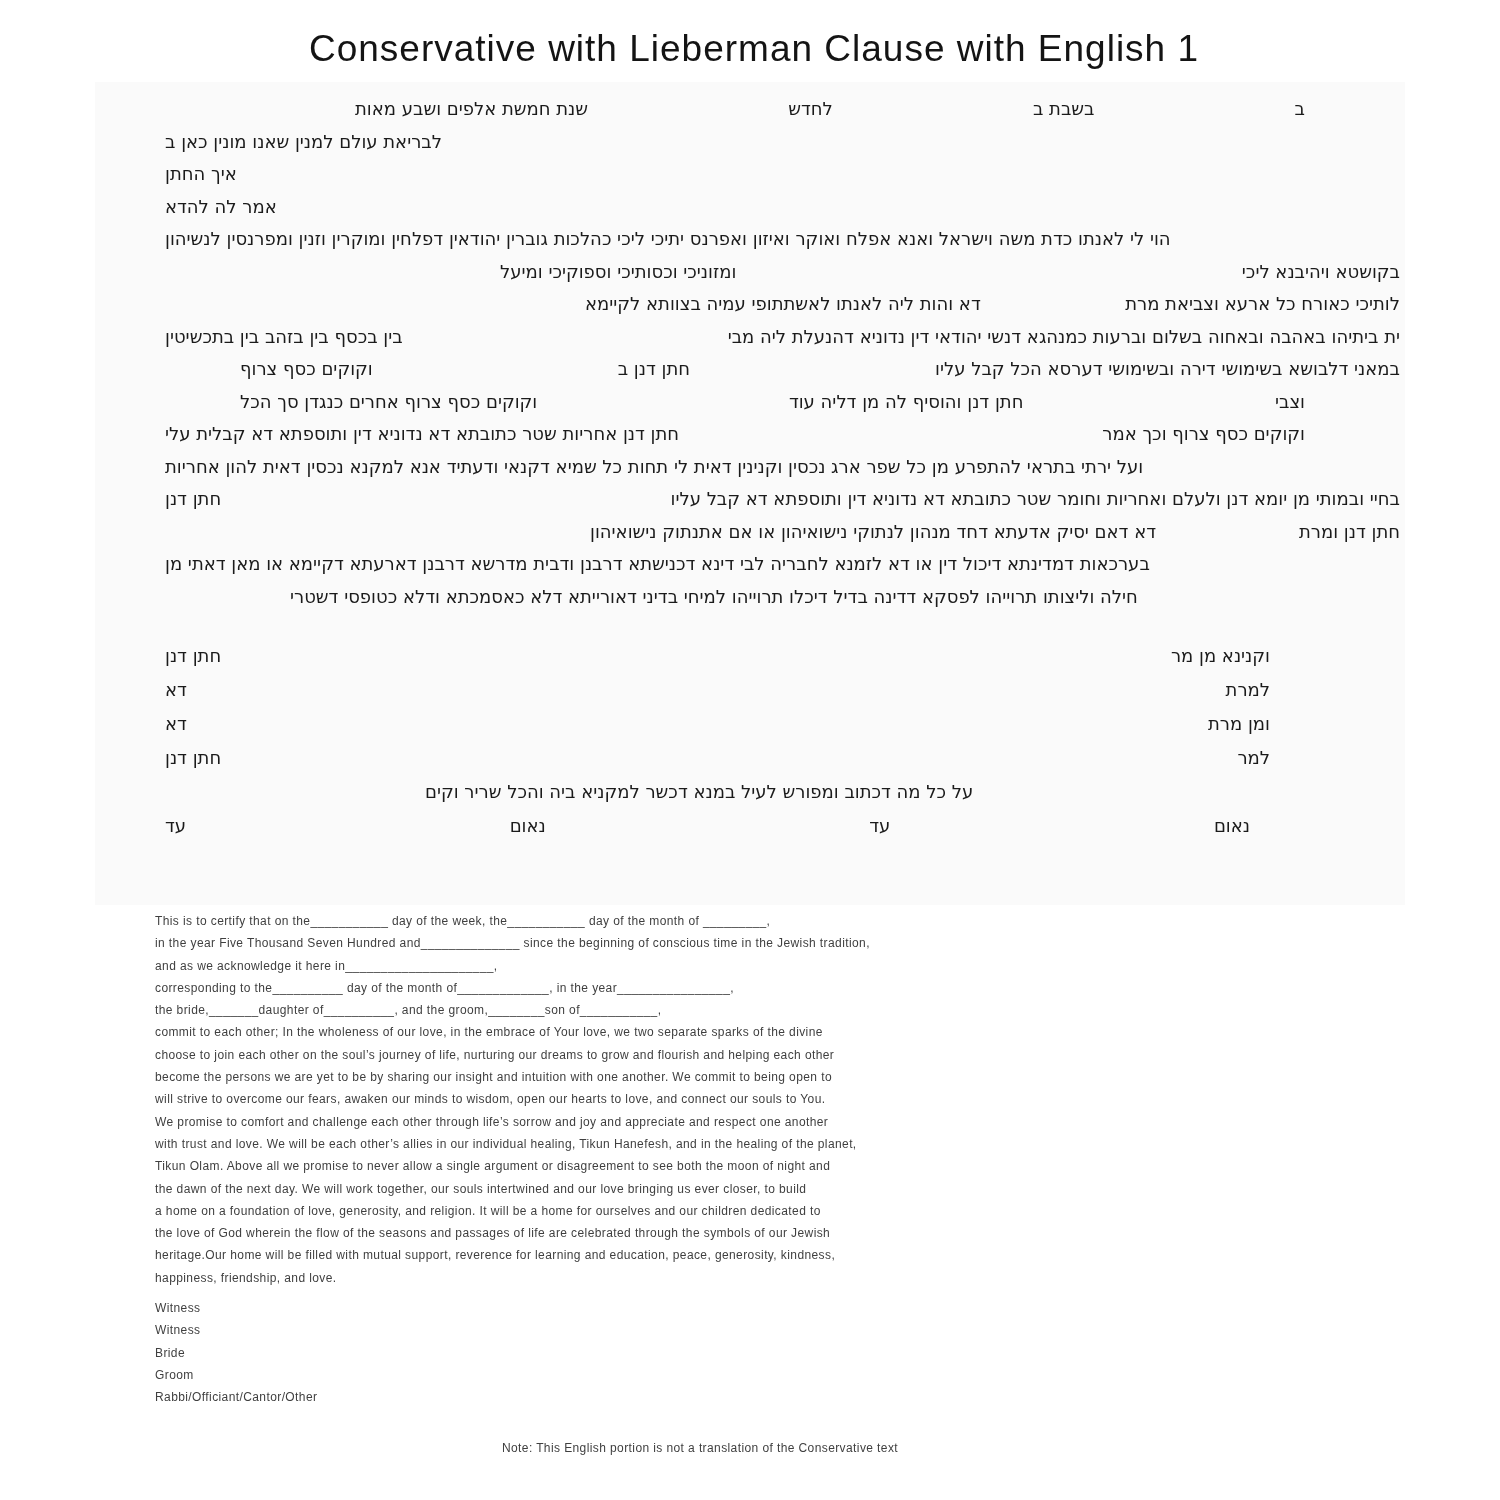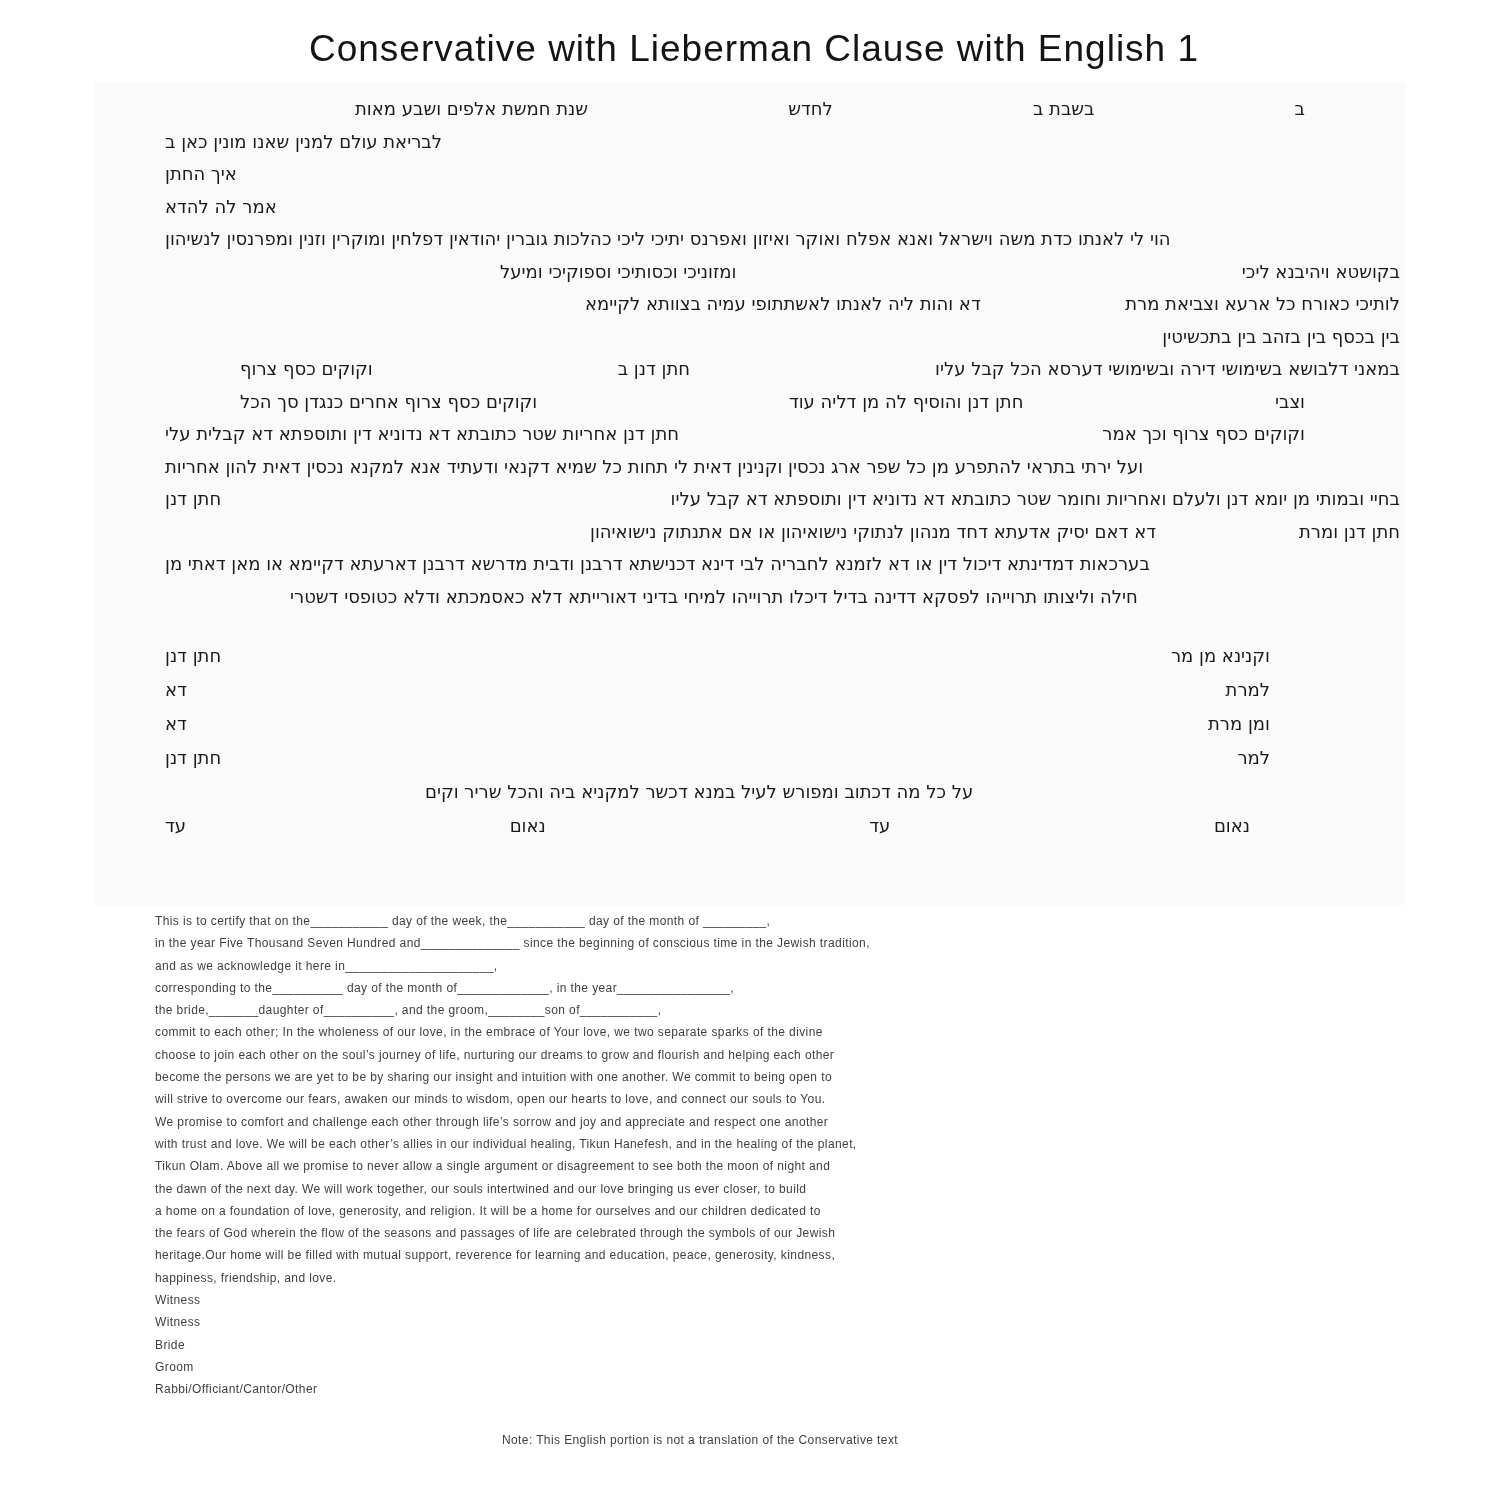--- a/index.html
+++ b/index.html
@@ -55,21 +55,21 @@
   [data-line="L24"]{padding-right:150px;}
   
   .english-block{
     position:absolute;left:155px;top:910px;width:1090px;
     font-size:12px;
     line-height:22.3px;
     letter-spacing:0.4px;
     color:#3f3f3f;
   }
   .en-line{white-space:pre-wrap;}
-  .signers{}
+  .signers{margin-top:8px;}
   .note-line{margin-top:28px;white-space:pre-wrap;text-align:center;}
 </style>
 </head>
 <body>
 
 <div class="scan-panel"></div>
 
 <div class="doc-title">Conservative with Lieberman Clause with English 1</div>
 
 <div class="hebrew-block">
@@ -93,20 +93,21 @@
     </div>
     <div class="heb-line multi" data-line="L6">
       <span>בקושטא ויהיבנא ליכי</span>
       <span>ומזוניכי וכסותיכי וספוקיכי ומיעל</span>
     </div>
     <div class="heb-line multi" data-line="L7">
       <span>לותיכי כאורח כל ארעא וצביאת מרת</span>
       <span>דא והות ליה לאנתו לאשתתופי עמיה בצוותא לקיימא</span>
     </div>
     <div class="heb-line multi" data-line="L8">
+      <span>ית ביתיהו באהבה ובאחוה בשלום וברעות כמנהגא דנשי יהודאי דין נדוניא דהנעלת ליה מבי</span>
       <span>בין בכסף בין בזהב בין בתכשיטין</span>
     </div>
     <div class="heb-line multi" data-line="L9">
       <span>במאני דלבושא בשימושי דירה ובשימושי דערסא הכל קבל עליו</span>
       <span>חתן דנן ב</span>
       <span>וקוקים כסף צרוף</span>
     </div>
     <div class="heb-line multi" data-line="L10">
       <span>וצבי</span>
       <span>חתן דנן והוסיף לה מן דליה עוד</span>
@@ -169,21 +170,21 @@
       <div class="en-line">the bride,_______daughter of__________, and the groom,________son of___________,</div>
       <div class="en-line">commit to each other; In the wholeness of our love, in the embrace of Your love, we two separate sparks of the divine</div>
       <div class="en-line">choose to join each other on the soul’s journey of life, nurturing our dreams to grow and flourish and helping each other</div>
       <div class="en-line">become the persons we are yet to be by sharing our insight and intuition with one another. We commit to being open to</div>
       <div class="en-line">will strive to overcome our fears, awaken our minds to wisdom, open our hearts to love, and connect our souls to You.</div>
       <div class="en-line">We promise to comfort and challenge each other through life’s sorrow and joy and appreciate and respect one another</div>
       <div class="en-line">with trust and love. We will be each other’s allies in our individual healing, Tikun Hanefesh, and in the healing of the planet,</div>
       <div class="en-line">Tikun Olam. Above all we promise to never allow a single argument or disagreement to see both the moon of night and</div>
       <div class="en-line">the dawn of the next day. We will work together, our souls intertwined and our love bringing us ever closer, to build</div>
       <div class="en-line">a home on a foundation of love, generosity, and religion. It will be a home for ourselves and our children dedicated to</div>
-      <div class="en-line">the fears of God wherein the flow of the seasons and passages of life are celebrated through the symbols of our Jewish</div>
+      <div class="en-line">the love of God wherein the flow of the seasons and passages of life are celebrated through the symbols of our Jewish</div>
       <div class="en-line">heritage.Our home will be filled with mutual support, reverence for learning and education, peace, generosity, kindness,</div>
       <div class="en-line">happiness, friendship, and love.</div>
     </div>
   <div class="signers">
       <div class="en-line">Witness</div>
       <div class="en-line">Witness</div>
       <div class="en-line">Bride</div>
       <div class="en-line">Groom</div>
       <div class="en-line">Rabbi/Officiant/Cantor/Other</div>
     </div>

